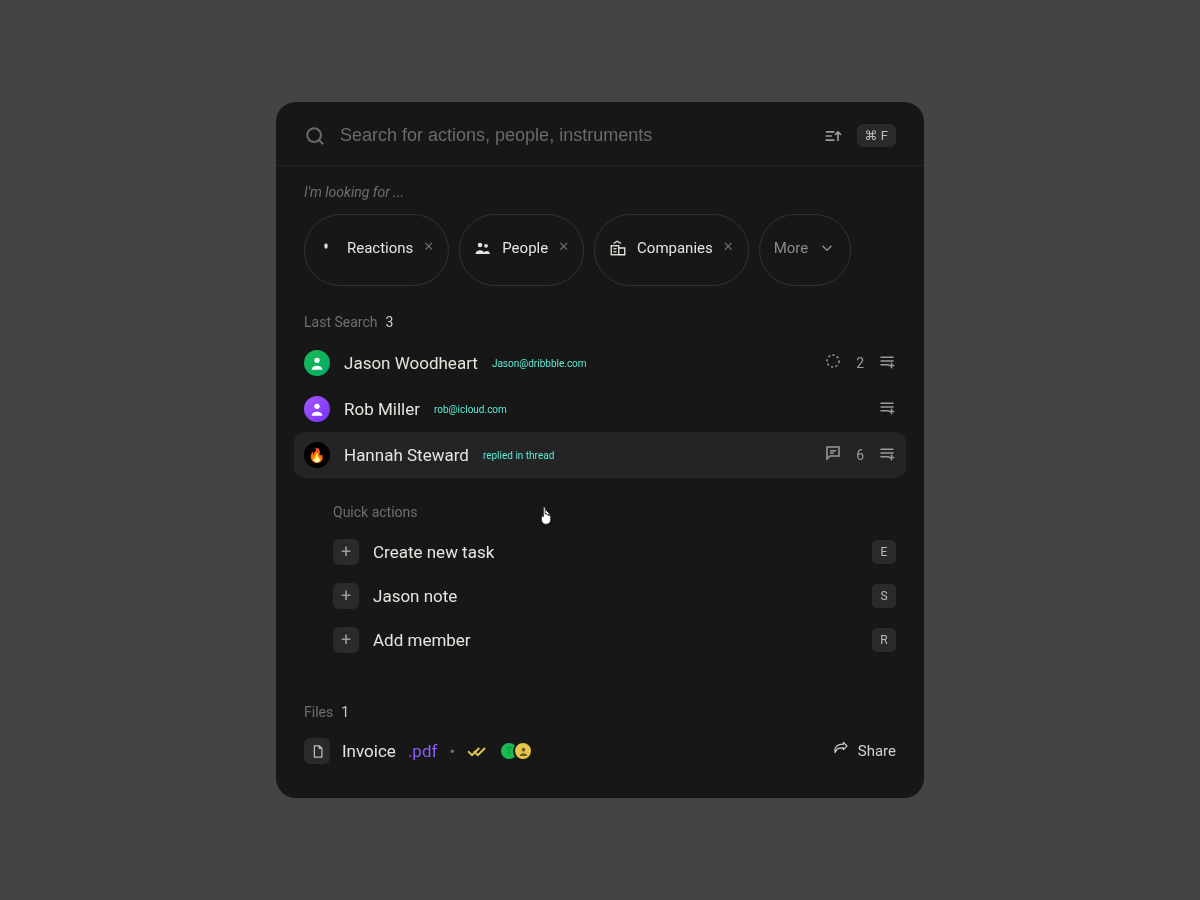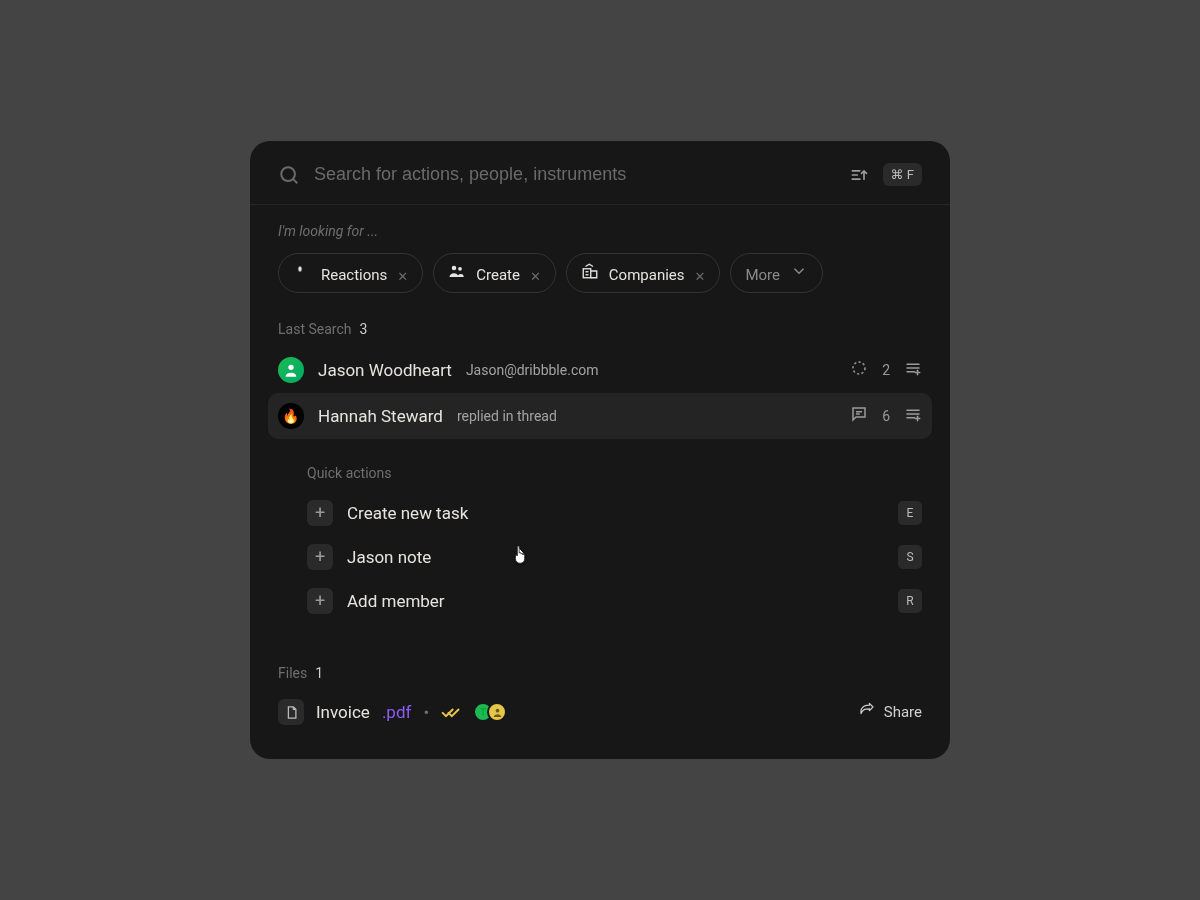--- a/index.html
+++ b/index.html
@@ -4,21 +4,21 @@
 <style>
 * { margin:0; padding:0; box-sizing:border-box; }
 body {
   background:#444444;
   font-family:-apple-system,BlinkMacSystemFont,"Segoe UI",Roboto,sans-serif;
   width:1200px; height:900px;
   display:flex; align-items:center; justify-content:center;
   -webkit-font-smoothing:antialiased;
 }
 .panel {
-  width:700px;
+  width:648px;
   background:#171717;
   border-radius:20px;
   padding:0 0 26px 0;
   color:#e6e4de;
 }
 .search-row {
   display:flex; align-items:center; gap:14px;
   padding:22px 28px 18px 28px;
 }
 .search-icon svg { width:22px; height:22px; display:block; }
@@ -35,21 +35,21 @@
   background:#2a2a2a; border-radius:6px;
   padding:4px 8px; font-size:13px; color:#bcbcbc;
   display:flex; align-items:center; gap:4px;
 }
 .divider { height:1px; background:#242424; margin:0 0 18px 0; }
 .section { padding:0 28px; }
 .label { color:#6f6f6f; font-size:14px; margin-bottom:14px;font-style:italic; }
 .chips { display:flex; gap:10px; flex-wrap:wrap; margin-bottom:28px; }
 .chip {
   border:1px solid #333; border-radius:999px;
-  padding:8px 14px; display:flex; align-items:flex-end; gap:10px;
+  padding:24px 14px; display:flex; align-items:flex-start; gap:10px;
   font-size:15px; color:#e6e4de; cursor:pointer;
 }
 .chip-more { color:#8a8a8a; }
 .chip .x { color:#6a6a6a; font-size:13px; }
 .chip svg { width:18px; height:18px; }
 
 .section-head { color:#6f6f6f; font-size:14px; margin:0 0 10px 0; display:flex; gap:8px; }
 .section-head .count { color:#cfcfcf; }
 
 .row {
@@ -61,21 +61,21 @@
 .row.hover { background:#242424; }
 .avatar {
   width:26px; height:26px; border-radius:50%;
   background:#333; display:flex; align-items:center; justify-content:center;
   font-size:14px; overflow:hidden;
 }
 .avatar.green { background:linear-gradient(135deg,#1db954,#0a6); }
 .avatar.purple { background:linear-gradient(135deg,#a259ff,#7b2ff7); }
 .avatar.fire { background:#000; }
 .row .name { color:#e6e4de; }
-.row .meta { color:#a3a3a3; font-size:14px; }
+.row .meta { color:#5eead4; font-size:10px; }
 .row .spacer { flex:1; }
 .row .trail { display:flex; align-items:center; gap:14px; color:#8a8a8a; }
 .trail svg { width:18px; height:18px; }
 .badge-num { color:#9a9a9a; font-size:14px; }
 
 .qa-section { margin-top:26px;margin-left:29px; }
 .qa-row {
   display:flex; align-items:center; gap:14px;
   padding:9px 0; font-size:17px; cursor:pointer;
 }
@@ -167,21 +167,21 @@
         <span class="x">✕</span>
       </div>
       <div class="chip">
         <span>
           <svg viewBox="0 0 24 24" fill="#e6e4de">
                 <circle cx="8" cy="8" r="3"></circle>
                 <circle cx="16" cy="9" r="2.5"></circle>
                 <path d="M2 20c0-3 3-5 6-5s6 2 6 5zM13 20c0-2.4 1.5-4 4-4s4 1.6 4 4z"></path>
               </svg>
         </span>
-        <span>Create</span>
+        <span>People</span>
         <span class="x">✕</span>
       </div>
       <div class="chip">
         <span>
           <svg viewBox="0 0 24 24" fill="none" stroke="#e6e4de" stroke-width="1.8">
                 <rect x="3" y="9" width="10" height="12"></rect>
                 <path d="M13 12h8v9h-8"></path>
                 <path d="M6 6l5-3 5 3"></path>
                 <line x1="6" y1="13" x2="10" y2="13"></line>
                 <line x1="6" y1="17" x2="10" y2="17"></line>
@@ -227,20 +227,42 @@
                 <line x1="4" y1="7" x2="20" y2="7"></line>
                 <line x1="4" y1="12" x2="20" y2="12"></line>
                 <line x1="4" y1="17" x2="14" y2="17"></line>
                 <line x1="18" y1="15" x2="18" y2="21"></line>
                 <line x1="15" y1="18" x2="21" y2="18"></line>
               </svg>
         </span>
       </span>
     </div>
 
+    <div class="row">
+      <span class="avatar purple">
+        <svg viewBox="0 0 24 24" width="16" height="16" fill="#fff">
+              <circle cx="12" cy="8" r="4"></circle>
+              <path d="M4 22c0-4 4-6 8-6s8 2 8 6z"></path>
+            </svg>
+      </span>
+      <span class="name">Rob Miller</span>
+      <span class="meta">rob@icloud.com</span>
+      <span class="spacer"></span>
+      <span class="trail">
+        <span>
+          <svg viewBox="0 0 24 24" fill="none" stroke="#9a9a9a" stroke-width="2" stroke-linecap="round">
+                <line x1="4" y1="7" x2="20" y2="7"></line>
+                <line x1="4" y1="12" x2="20" y2="12"></line>
+                <line x1="4" y1="17" x2="14" y2="17"></line>
+                <line x1="18" y1="15" x2="18" y2="21"></line>
+                <line x1="15" y1="18" x2="21" y2="18"></line>
+              </svg>
+        </span>
+      </span>
+    </div>
 
     <div class="row hover">
       <span class="avatar fire">🔥</span>
       <span class="name">Hannah Steward</span>
       <span class="meta">replied in thread</span>
       <span class="spacer"></span>
       <span class="trail">
         <span>
           <svg viewBox="0 0 24 24" fill="none" stroke="#9a9a9a" stroke-width="2">
                 <path d="M4 4h16v12H8l-4 4z"></path>

